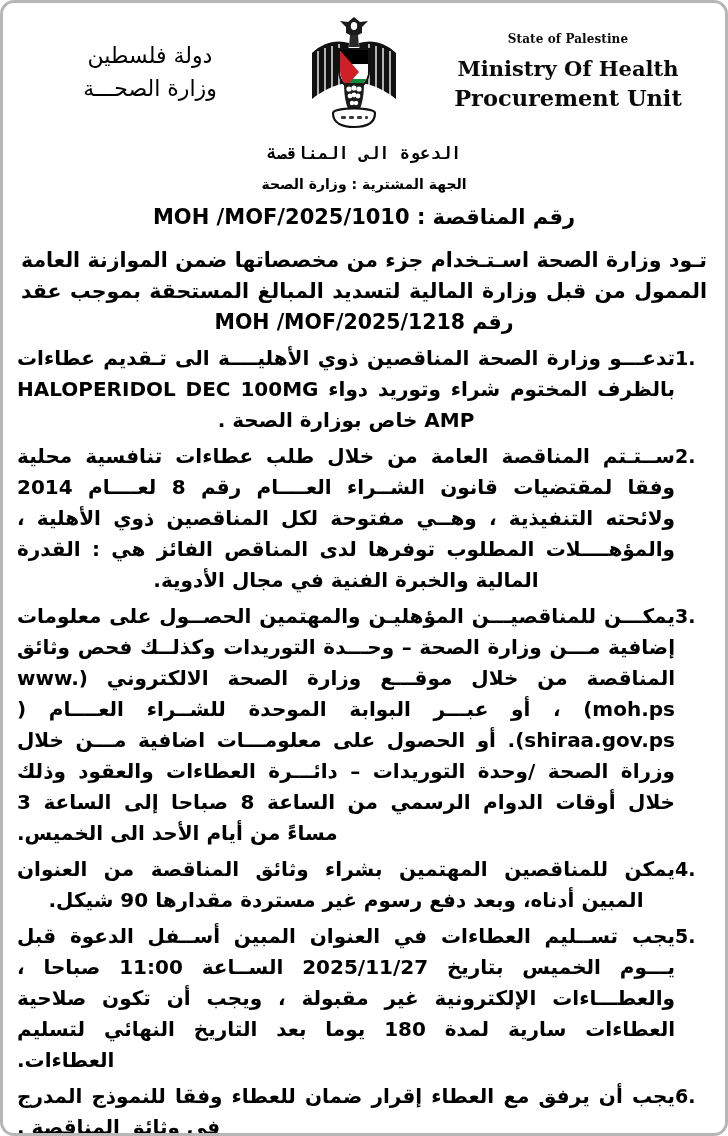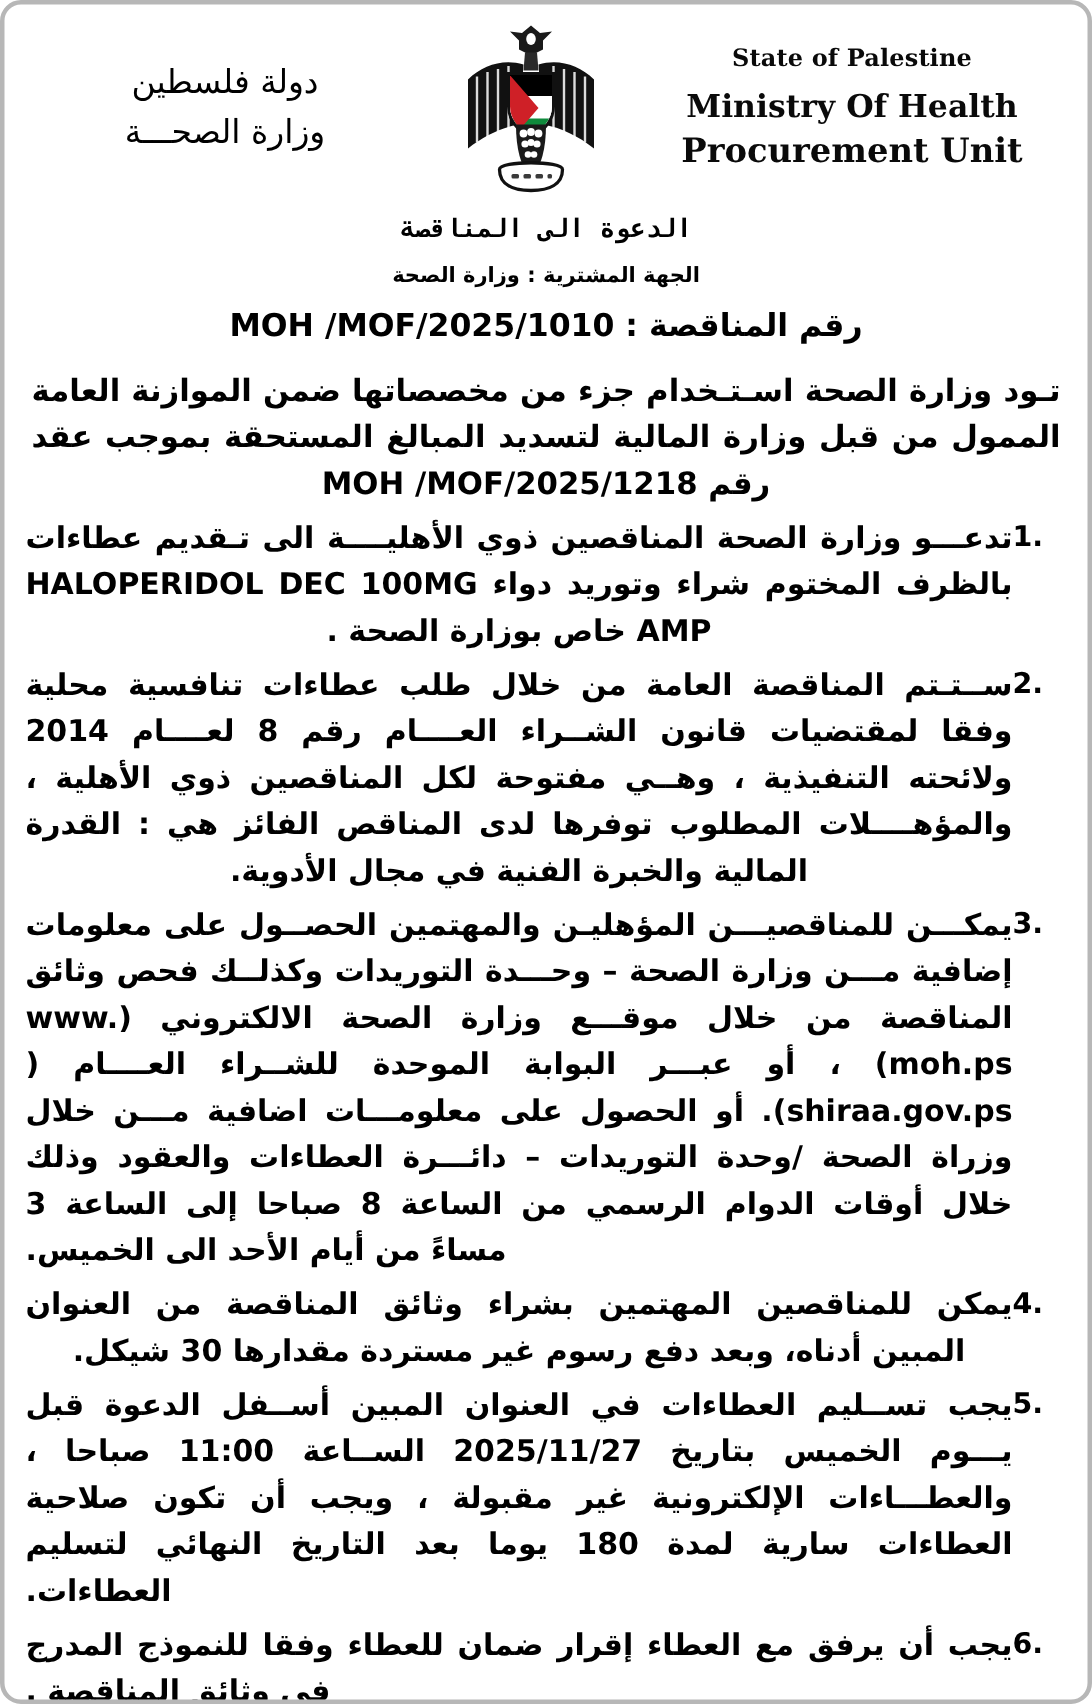--- a/index.html
+++ b/index.html
@@ -41,21 +41,21 @@
 
   .masthead-en {
     direction: ltr;
     text-align: center;
     font-family: "DejaVu Serif", "Liberation Serif", serif;
     font-weight: bold;
     color: #0a0a0a;
     width: 270px;
     line-height: 1.26;
   }
-  .masthead-en .line1 { font-size: 16px; letter-spacing: .1px; }
+  .masthead-en .line1 { font-size: 12px; letter-spacing: .1px; }
   .masthead-en .line2 { font-size: 21px; margin-top: 9px; }
   .masthead-en .line3 { font-size: 22.5px; margin-top: 2px; }
 
   .emblem-wrap {
     width: 110px;
     display: flex;
     align-items: center;
     justify-content: center;
   }
 
@@ -236,21 +236,21 @@
       <div class="clause-body center-last">ســتـتم المناقصة العامة من خلال طلب عطاءات تنافسية  محلية وفقا لمقتضيات قانون الشــراء العــــام رقم 8 لعــــام 2014 ولائحته التنفيذية ، وهــي مفتوحة لكل المناقصين ذوي الأهلية ، والمؤهــــلات المطلوب توفرها لدى المناقص الفائز هي : القدرة المالية والخبرة الفنية في مجال الأدوية.</div>
     </div>
 
     <div class="clause">
       <div class="clause-num">3.</div>
       <div class="clause-body left-last">يمكـــن للمناقصيـــن المؤهليـن والمهتمين الحصــول على معلومات إضافية مـــن وزارة الصحة – وحـــدة التوريدات  وكذلــك فحص وثائق المناقصة من خلال موقـــع وزارة الصحة الالكتروني (www. moh.ps) ، أو عبـــر البوابة الموحدة للشــراء العــــام ( shiraa.gov.ps). أو الحصول على معلومـــات اضافية مـــن خلال وزراة الصحة /وحدة التوريدات – دائـــرة العطاءات والعقود  وذلك خلال أوقات الدوام الرسمي من الساعة  8 صباحا إلى الساعة 3 مساءً  من أيام الأحد الى الخميس.</div>
     </div>
 
     <div class="clause">
       <div class="clause-num">4.</div>
-      <div class="clause-body center-last">يمكن للمناقصين المهتمين بشراء وثائق المناقصة من العنوان المبين أدناه، وبعد دفع رسوم غير مستردة مقدارها 30 شيكل.</div>
+      <div class="clause-body center-last">يمكن للمناقصين المهتمين بشراء وثائق المناقصة من العنوان المبين أدناه، وبعد دفع رسوم غير مستردة مقدارها 90 شيكل.</div>
     </div>
 
     <div class="clause">
       <div class="clause-num">5.</div>
       <div class="clause-body left-last">يجب تســليم العطاءات في العنوان المبين أســفل الدعوة قبل  يـــوم الخميس بتاريخ 2025/11/27  الســاعة  11:00  صباحا ، والعطـــاءات الإلكترونية غير مقبولة ، ويجب أن تكون صلاحية العطاءات سارية لمدة 180  يوما بعد التاريخ النهائي لتسليم العطاءات.</div>
     </div>
 
     <div class="clause">
       <div class="clause-num">6.</div>
       <div class="clause-body left-last">يجب أن يرفق مع العطاء إقرار ضمان للعطاء وفقا للنموذج المدرج في وثائق المناقصة  .</div>

